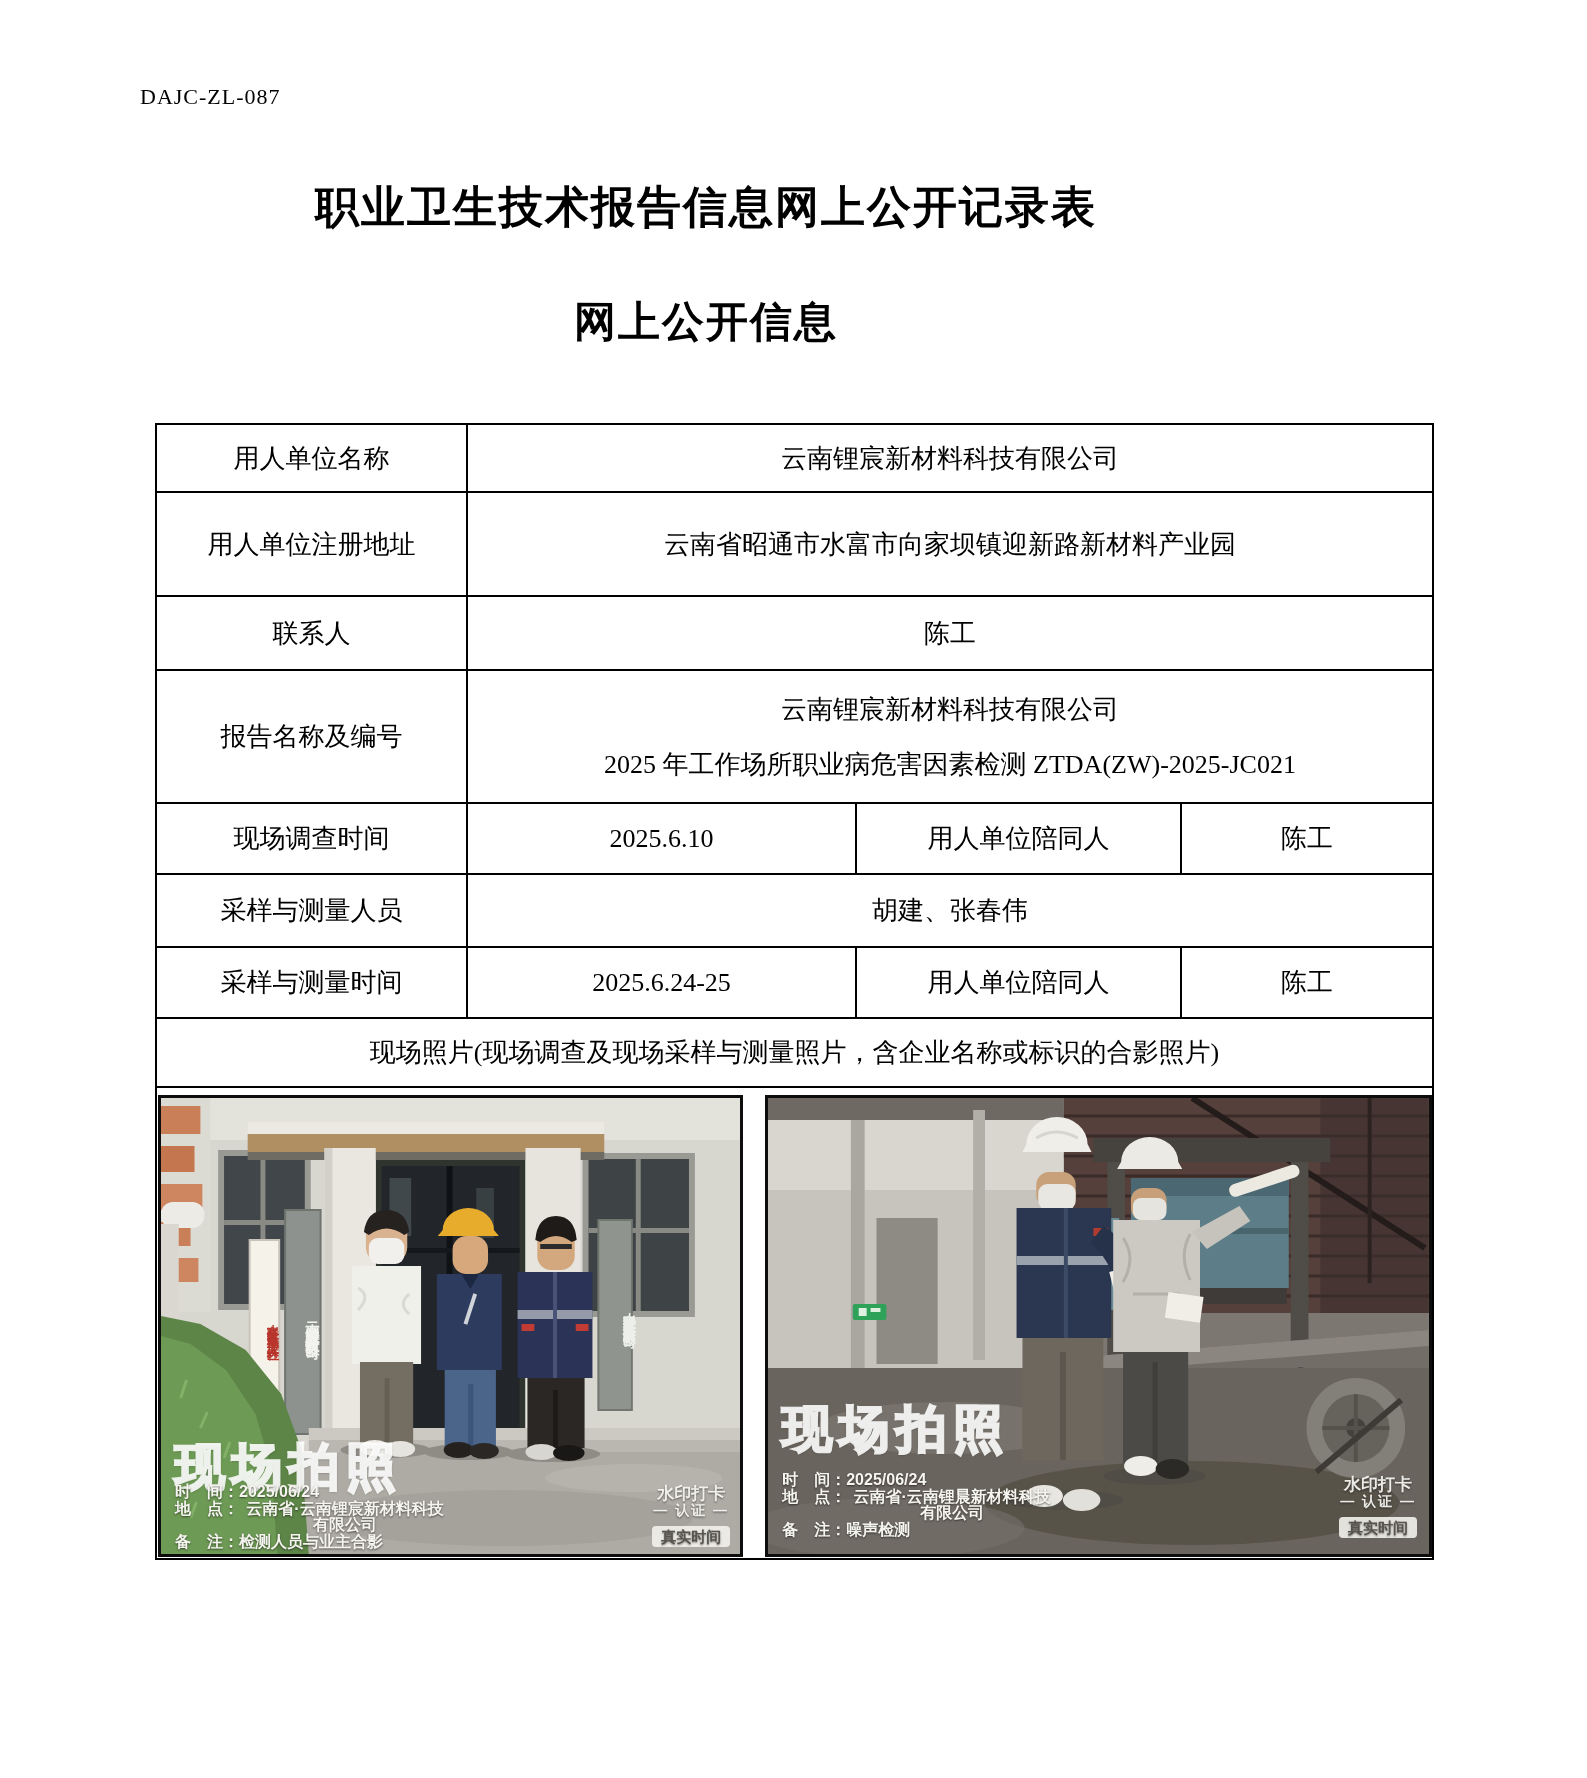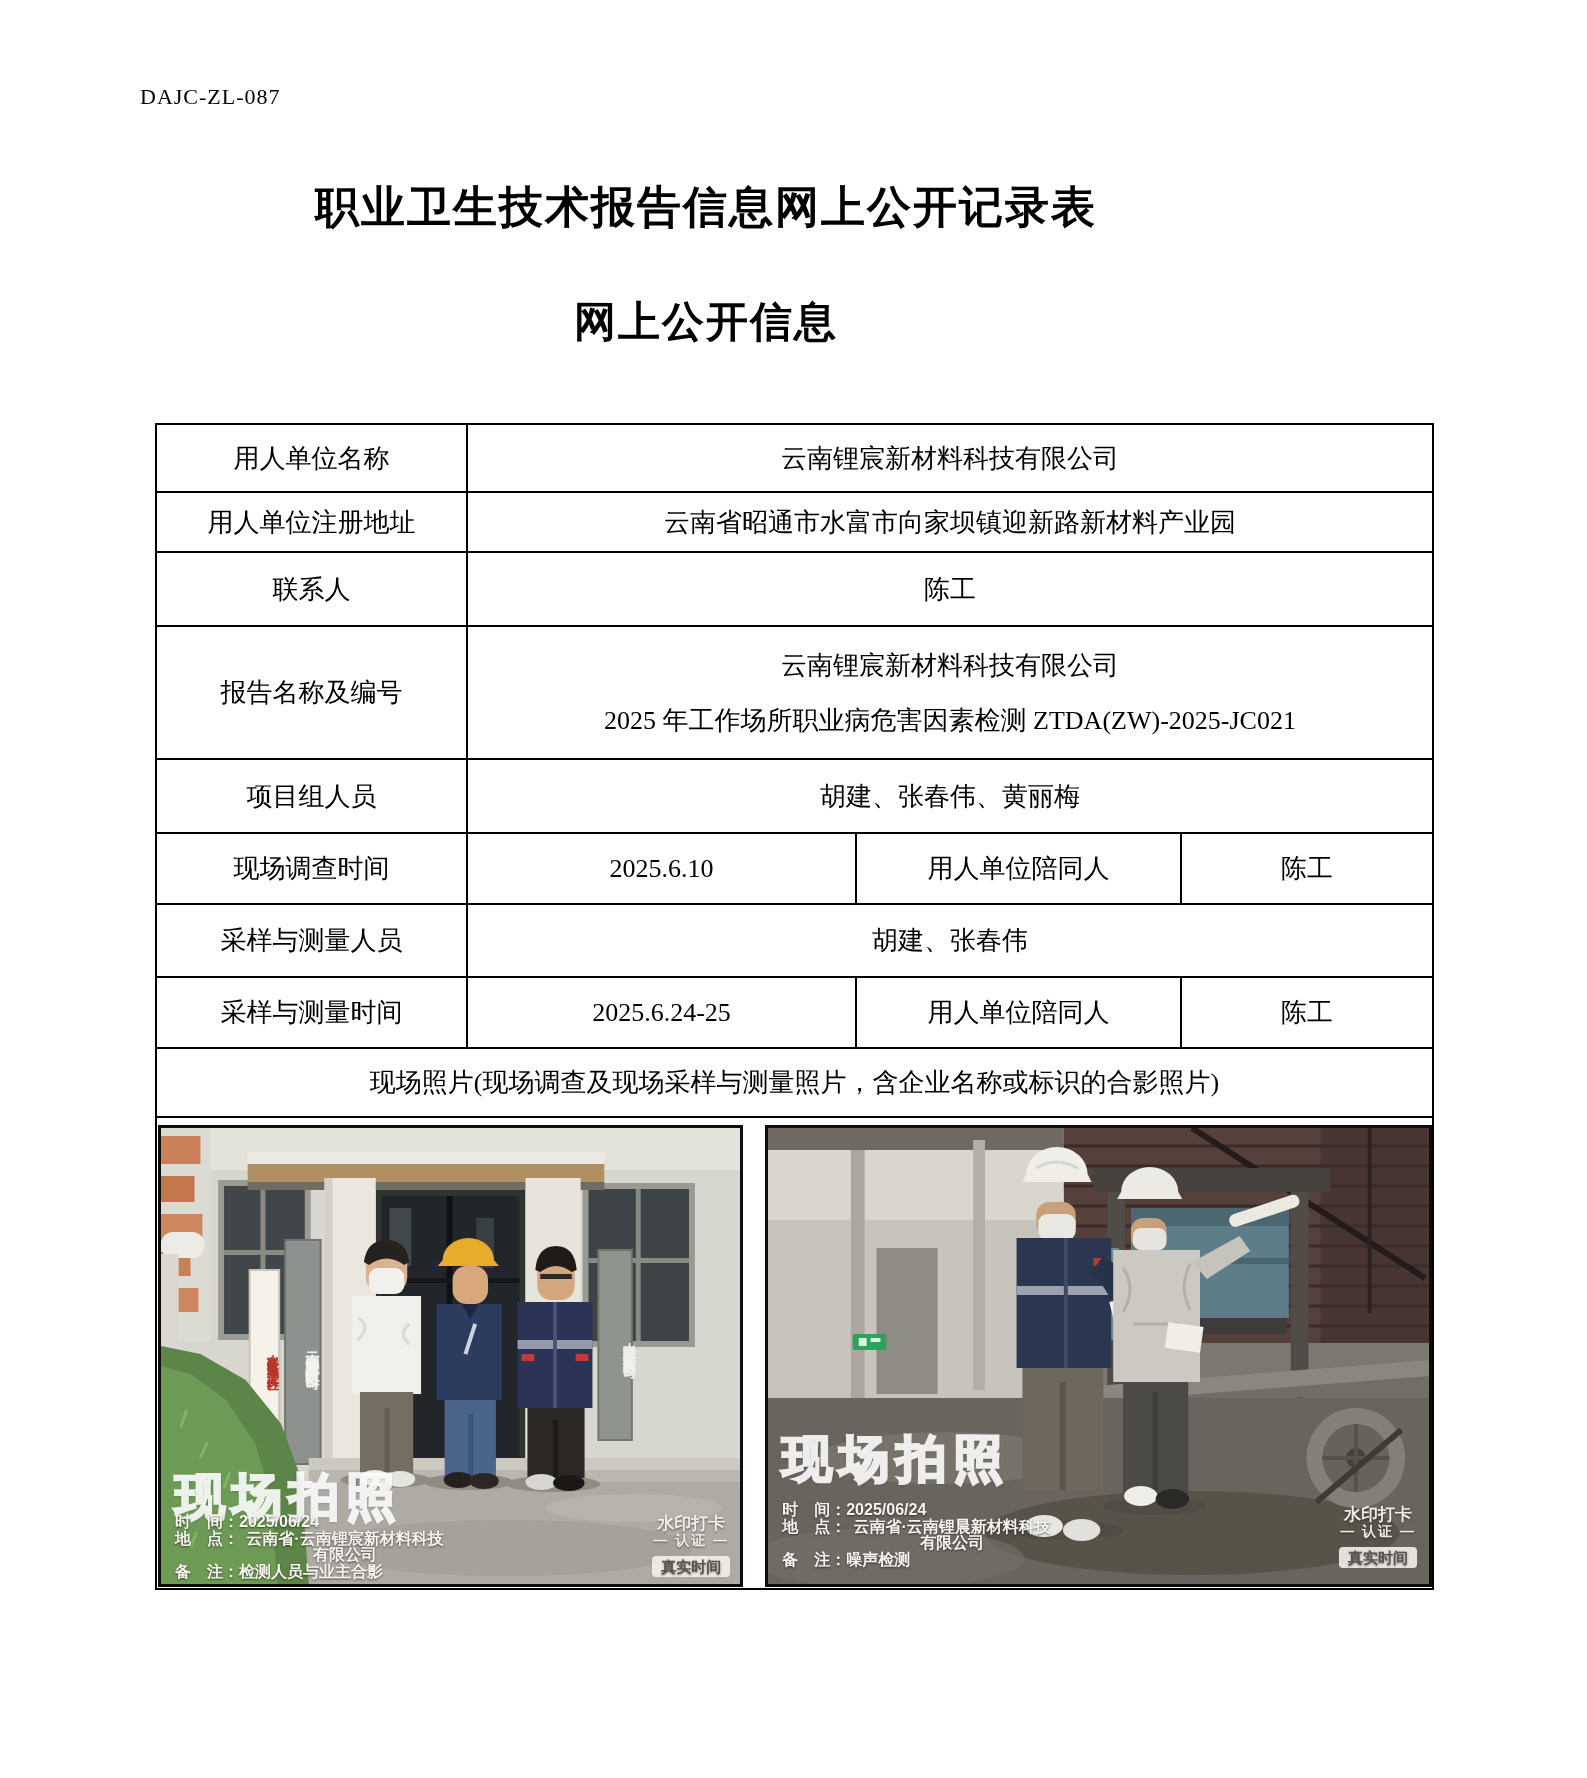--- a/index.html
+++ b/index.html
@@ -7,21 +7,21 @@
        font-family:"Liberation Serif", serif;color:#000;}
 
   .doc-code{position:absolute;left:140px;top:84px;font-size:22px;letter-spacing:1px;}
   .heading-wrap{position:absolute;left:156px;top:0;width:1100px;text-align:center;}
   .doc-title{position:absolute;left:0;top:178px;width:100%;font-size:44px;font-weight:bold;letter-spacing:2px;}
   .doc-subtitle{position:absolute;left:0;top:294px;width:100%;font-size:42px;font-weight:bold;letter-spacing:2px;}
 
   table.main{position:absolute;left:155px;top:423px;width:1277px;border-collapse:collapse;table-layout:fixed;border-radius:23px;}
   table.main td{border:2px solid #000;text-align:center;vertical-align:middle;
                 font-size:26px;padding:0;overflow:hidden;}
-  .r1{height:68px}.r2{height:60px}.r3{height:74px}.r4{height:133px}
+  .r1{height:68px}.r2{height:104px}.r3{height:74px}.r4{height:133px}
   .r5{height:74px}.r6{height:72px}.r7{height:71px}.r8{height:73px}
   .r9{height:71px}.r10{height:69px}
   td.caption-cell{text-align:left;padding-left:4px;font-size:25px;}
   .rep-line2{margin-top:20px;}
 
   td.photo-cell{height:470px;vertical-align:top;padding:0;}
   .photo-strip{display:flex;padding-top:5px;gap:8px;}
   .photo{position:relative;box-sizing:border-box;border:3px solid #0d0d0d;background:#888;overflow:hidden;}
   .photo.left{width:588px;height:462px;margin-left:1px;}
   .photo.right{width:670px;height:462px;margin-left:14px;}
@@ -87,24 +87,20 @@
   <tr class="r3">
     <td>联系人</td>
     <td colspan="3">陈工</td>
   </tr>
   <tr class="r4">
     <td>报告名称及编号</td>
     <td colspan="3">
       <div>云南锂宸新材料科技有限公司</div>
       <div class="rep-line2">2025 年工作场所职业病危害因素检测 ZTDA(ZW)-2025-JC021</div>
     </td>
-  </tr>
-  <tr class="r5">
-    <td>项目组人员</td>
-    <td colspan="3">胡建、张春伟、黄丽梅</td>
   </tr>
   <tr class="r7">
     <td>现场调查时间</td>
     <td>2025.6.10</td>
     <td>用人单位陪同人</td>
     <td>陈工</td>
   </tr>
   <tr class="r8">
     <td>采样与测量人员</td>
     <td colspan="3">胡建、张春伟</td>

